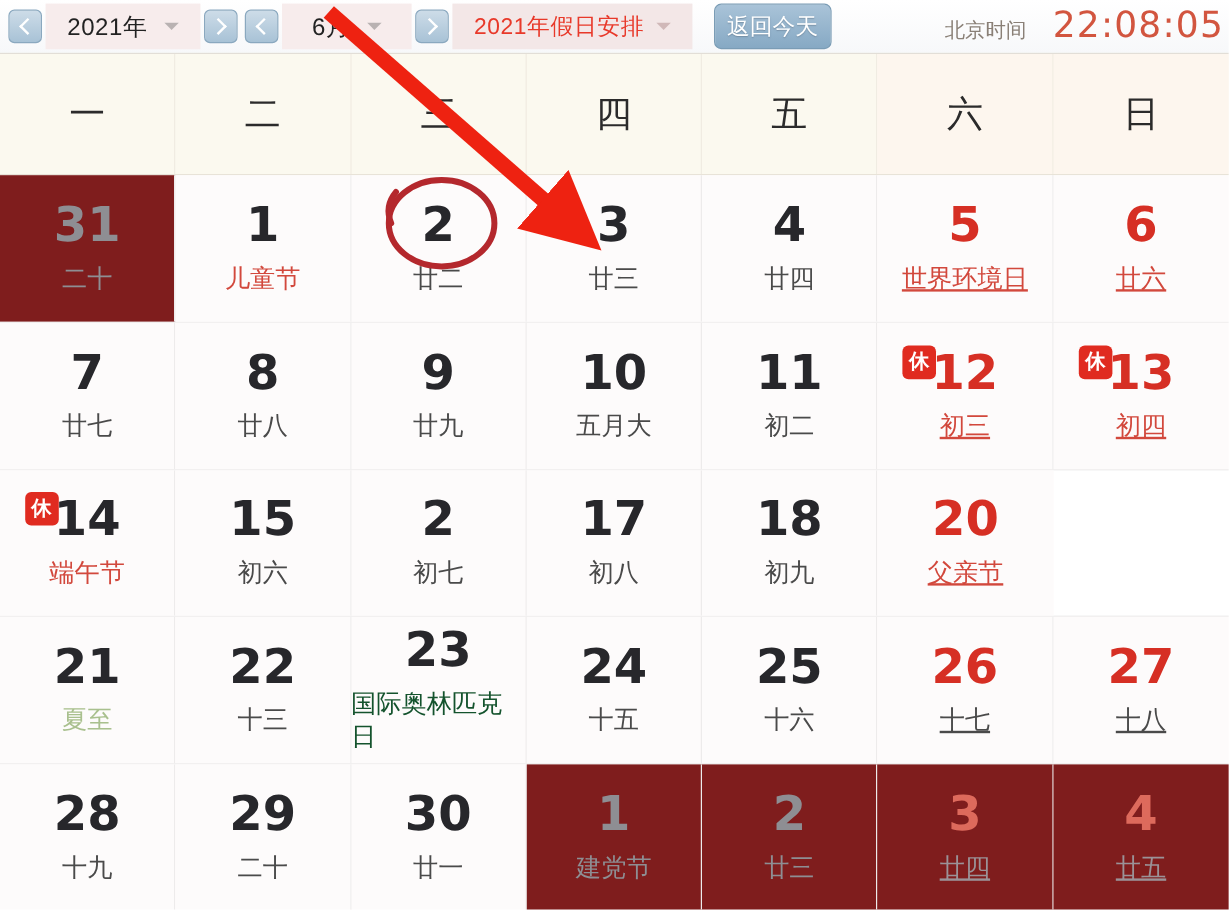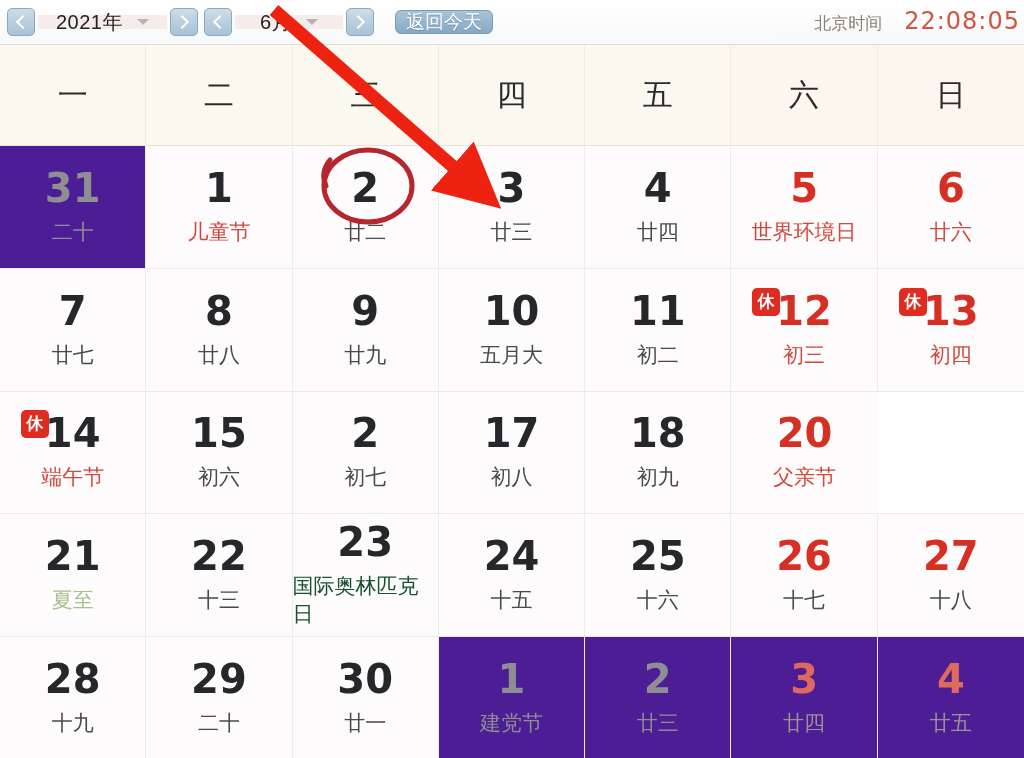--- a/index.html
+++ b/index.html
@@ -31,55 +31,55 @@
     width:8px;height:8px;
     border-top:2px solid #ffffff;border-right:2px solid #ffffff;
     transform:translate(-50%,-50%) rotate(45deg);
     margin-left:-2px;
   }
   .navbtn.prev::after{
     transform:translate(-50%,-50%) rotate(-135deg);
     margin-left:2px;
   }
   .selector{
-    height:14px;min-width:108px;
+    height:38px;min-width:108px;
     background:#f7ecec;
     display:flex;align-items:center;justify-content:center;
     font-size:20px;color:#222;
     padding:0 18px;box-sizing:border-box;cursor:pointer;
     position:relative;
   }
   .selector .lbl{letter-spacing:.5px;}
   .caret{
     display:inline-block;margin-left:14px;
     width:0;height:0;
     border-left:6px solid transparent;border-right:6px solid transparent;
     border-top:6px solid #b9b2b2;
   }
   .selector.holiday{min-width:176px;background:#f3e7e7;}
   .selector.holiday .lbl{color:#e8392a;font-size:19px;}
   .selector.holiday .caret{border-top-color:#d0b8b8;margin-left:10px;}
   .todaybtn{
     margin-left:18px;
-    height:24px;min-width:98px;
+    height:38px;min-width:98px;
     border-radius:6px;
     background:linear-gradient(#a9c3d8,#86a9c4);
     border:1px solid #7a9cb5;
     color:#ffffff;font-size:19px;
     display:flex;align-items:center;justify-content:center;
     cursor:pointer;box-sizing:border-box;
     text-shadow:0 1px 1px rgba(90,110,130,.55);
   }
   .clockwrap{
     margin-left:auto;margin-right:4px;
     display:flex;align-items:baseline;
   }
   .clocklabel{font-size:17px;color:#8a8077;margin-right:22px;}
   .clocktime{
-    font-size:24px;color:#d2553f;letter-spacing:1px;
+    font-size:30px;color:#d2553f;letter-spacing:1px;
     font-family:"DejaVu Sans",sans-serif;line-height:1;
   }
   
   .cal{
     position:absolute;left:0;top:44px;width:1024px;height:714px;
     display:flex;flex-direction:column;
     border-top:1px solid #e2ded7;
   }
   .weekhead{
     display:grid;grid-template-columns:repeat(7,1fr);
@@ -103,28 +103,28 @@
   .wkrow:last-child{border-bottom:none;}
   .cell{
     position:relative;
     display:flex;flex-direction:column;
     align-items:center;justify-content:center;
     border-right:1px solid #edebeb;
     background:#fdfbfb;
     box-sizing:border-box;cursor:pointer;
   }
   .cell:last-child{border-right:none;}
-  .cell.out{background:#4c1d95;}
+  .cell.out{background:#7f1d1d;}
   .num{
     font-size:40px;font-weight:bold;color:#27272b;
     line-height:1;font-family:"DejaVu Sans",sans-serif;
   }
   .sub{font-size:21px;color:#4a4a4a;margin-top:10px;}
   .cell.red .num{color:#d62f24;}
-  .cell.red .sub{color:#d2483c;}
+  .cell.red .sub{color:#d2483c;text-decoration:underline;}
   .cell.out .num{color:#8e8e93;}
   .cell.out .sub{color:#8e8e93;}
   .cell.out.red .num{color:#dd6a5c;}
   .cell.out.red .sub{color:#9b9297;}
   .sub.festival{color:#d2483c;}
   .sub.solar{color:#a9c08e;}
   .sub.intl{color:#14532d;}
   .sub.fadefest{color:#e49f97;}
   .restbadge{
     position:absolute;
@@ -145,20 +145,24 @@
     <span class="lbl">2021年</span>
     <span class="caret"></span>
   </div>
   <div class="navbtn next"></div>
   <div class="navbtn prev"></div>
   <div class="selector">
     <span class="lbl">6月</span>
     <span class="caret"></span>
   </div>
   <div class="navbtn next"></div>
+  <div class="selector holiday">
+    <span class="lbl">2021年假日安排</span>
+    <span class="caret"></span>
+  </div>
   <div class="todaybtn">返回今天</div>
   <div class="clockwrap">
     <span class="clocklabel">北京时间</span>
     <span class="clocktime">22:08:05</span>
   </div>
 </div>
 
 <div class="cal">
   <div class="weekhead" id="weekhead">
       <div class="wd">一</div>

